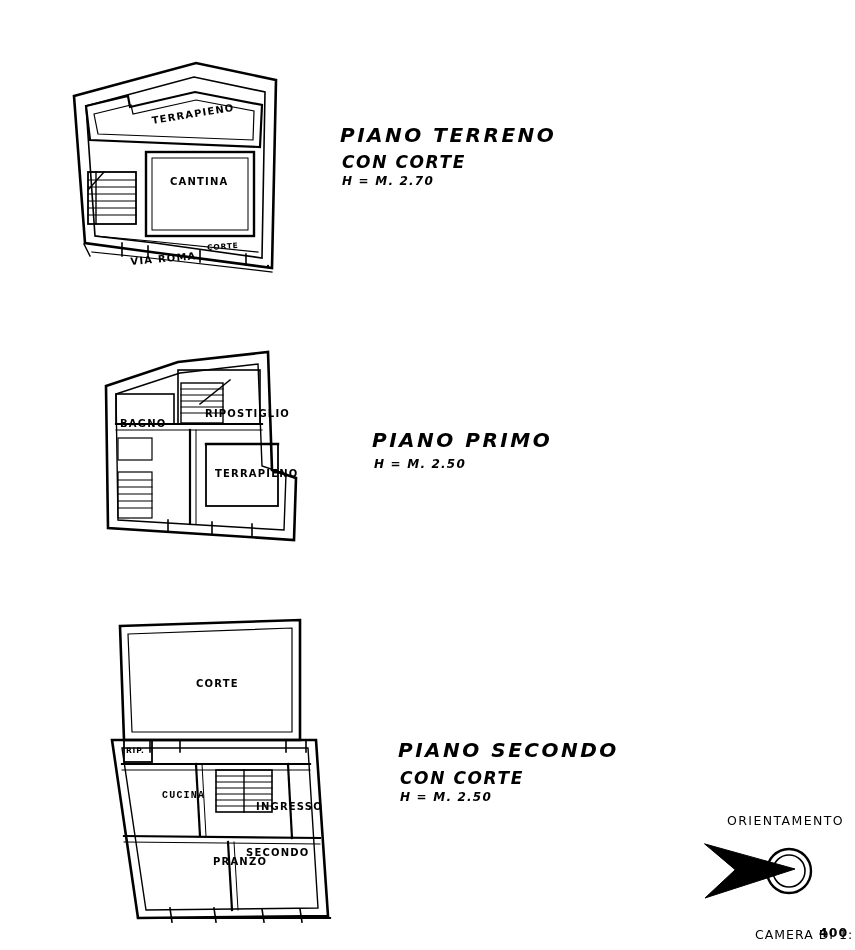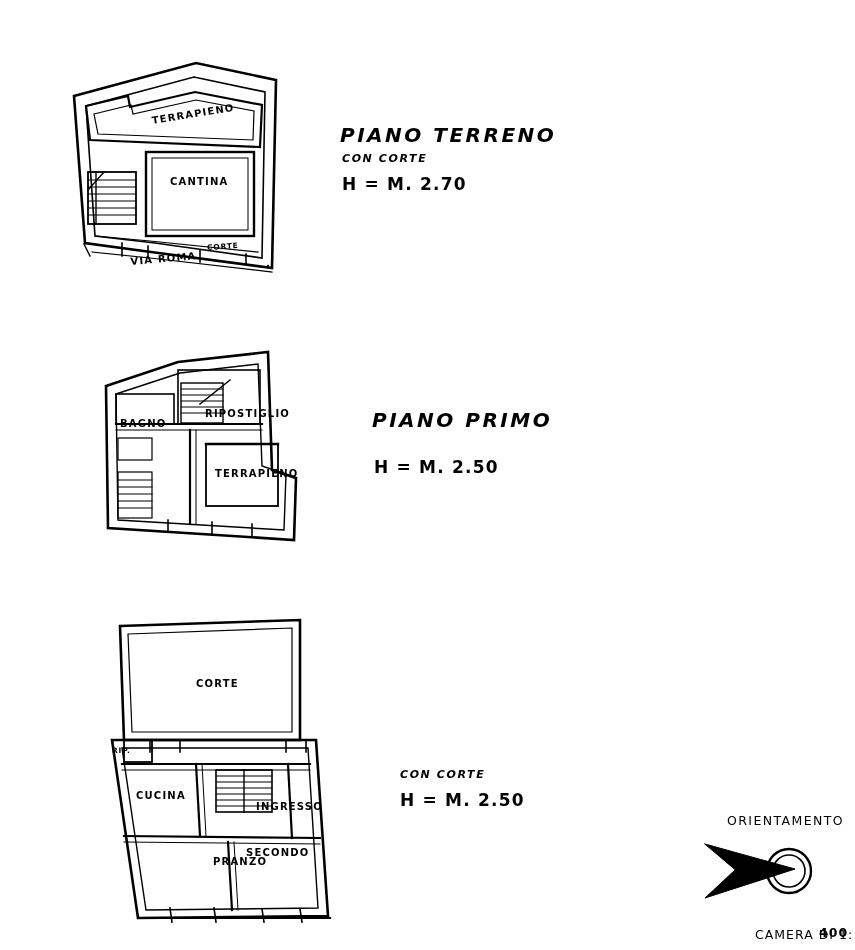--- a/index.html
+++ b/index.html
@@ -45,29 +45,30 @@
     font-weight: 700;
     letter-spacing: 0.8px;
   }
   .title-main {
     font-size: 20px;
     font-weight: 700;
     letter-spacing: 2.5px;
     font-style: italic;
   }
   .title-sub {
-    font-size: 11px;
+    font-size: 17px;
     font-weight: 700;
     letter-spacing: 1.6px;
     font-style: italic;
   }
   .title-h {
-    font-size: 17px;
+    font-size: 12px;
     font-weight: 700;
     letter-spacing: 1.2px;
+    font-style: italic;
   }
   .orient-title {
     font-size: 12.5px;
     font-weight: 400;
     letter-spacing: 1.4px;
   }
   .scale-title {
     font-size: 12.5px;
     font-weight: 500;
     letter-spacing: 1px;
@@ -213,30 +214,31 @@
   <div class="label room-label rot-neg7" style="left:130px; top:256px;">VIA ROMA</div>
 
   <div class="label title-main" style="left:340px; top:123px;">PIANO TERRENO</div>
   <div class="label title-sub" style="left:342px; top:152px;">CON CORTE</div>
   <div class="label title-h" style="left:342px; top:174px;">H = M. 2.70</div>
 
   <div class="label room-label" style="left:120px; top:418px;">BAGNO</div>
   <div class="label room-label" style="left:205px; top:408px;">RIPOSTIGLIO</div>
   <div class="label room-label" style="left:215px; top:468px;">TERRAPIENO</div>
 
-  <div class="label title-main" style="left:372px; top:408px;">PIANO PRIMO</div>
+  <div class="label title-main" style="left:372px; top:428px;">PIANO PRIMO</div>
   <div class="label title-h" style="left:374px; top:457px;">H = M. 2.50</div>
 
   <div class="label room-label" style="left:196px; top:678px;">CORTE</div>
-  <div class="label tiny-label" style="left:112px; top:746px;">RIP.</div>
-  <div class="label room-label" style="left:136px; top:790px;">CUCINA</div>
+  <div class="label tiny-label" style="left:126px; top:746px;">RIP.</div>
+  <div class="label room-label" style="left:162px; top:790px;font-family:Liberation Mono, monospace;">CUCINA</div>
   <div class="label room-label" style="left:218px; top:801px;margin-left:38px;">INGRESSO</div>
   <div class="label room-label" style="left:165px; top:856px;margin-left:48px;">PRANZO</div>
   <div class="label room-label" style="left:246px; top:847px;">SECONDO</div>
 
+  <div class="label title-main" style="left:398px; top:738px;">PIANO SECONDO</div>
   <div class="label title-sub" style="left:400px; top:768px;">CON CORTE</div>
   <div class="label title-h" style="left:400px; top:790px;">H = M. 2.50</div>
 
   <div class="label orient-title" style="left:727px; top:813px;">ORIENTAMENTO</div>
   <div class="label scale-title" style="left:755px; top:927px;">CAMERA DI 1:</div>
   <div class="label scale-title" style="left:819px; top:925px; font-weight:700;">400</div>
 
 </div>
 
 </body></html>

